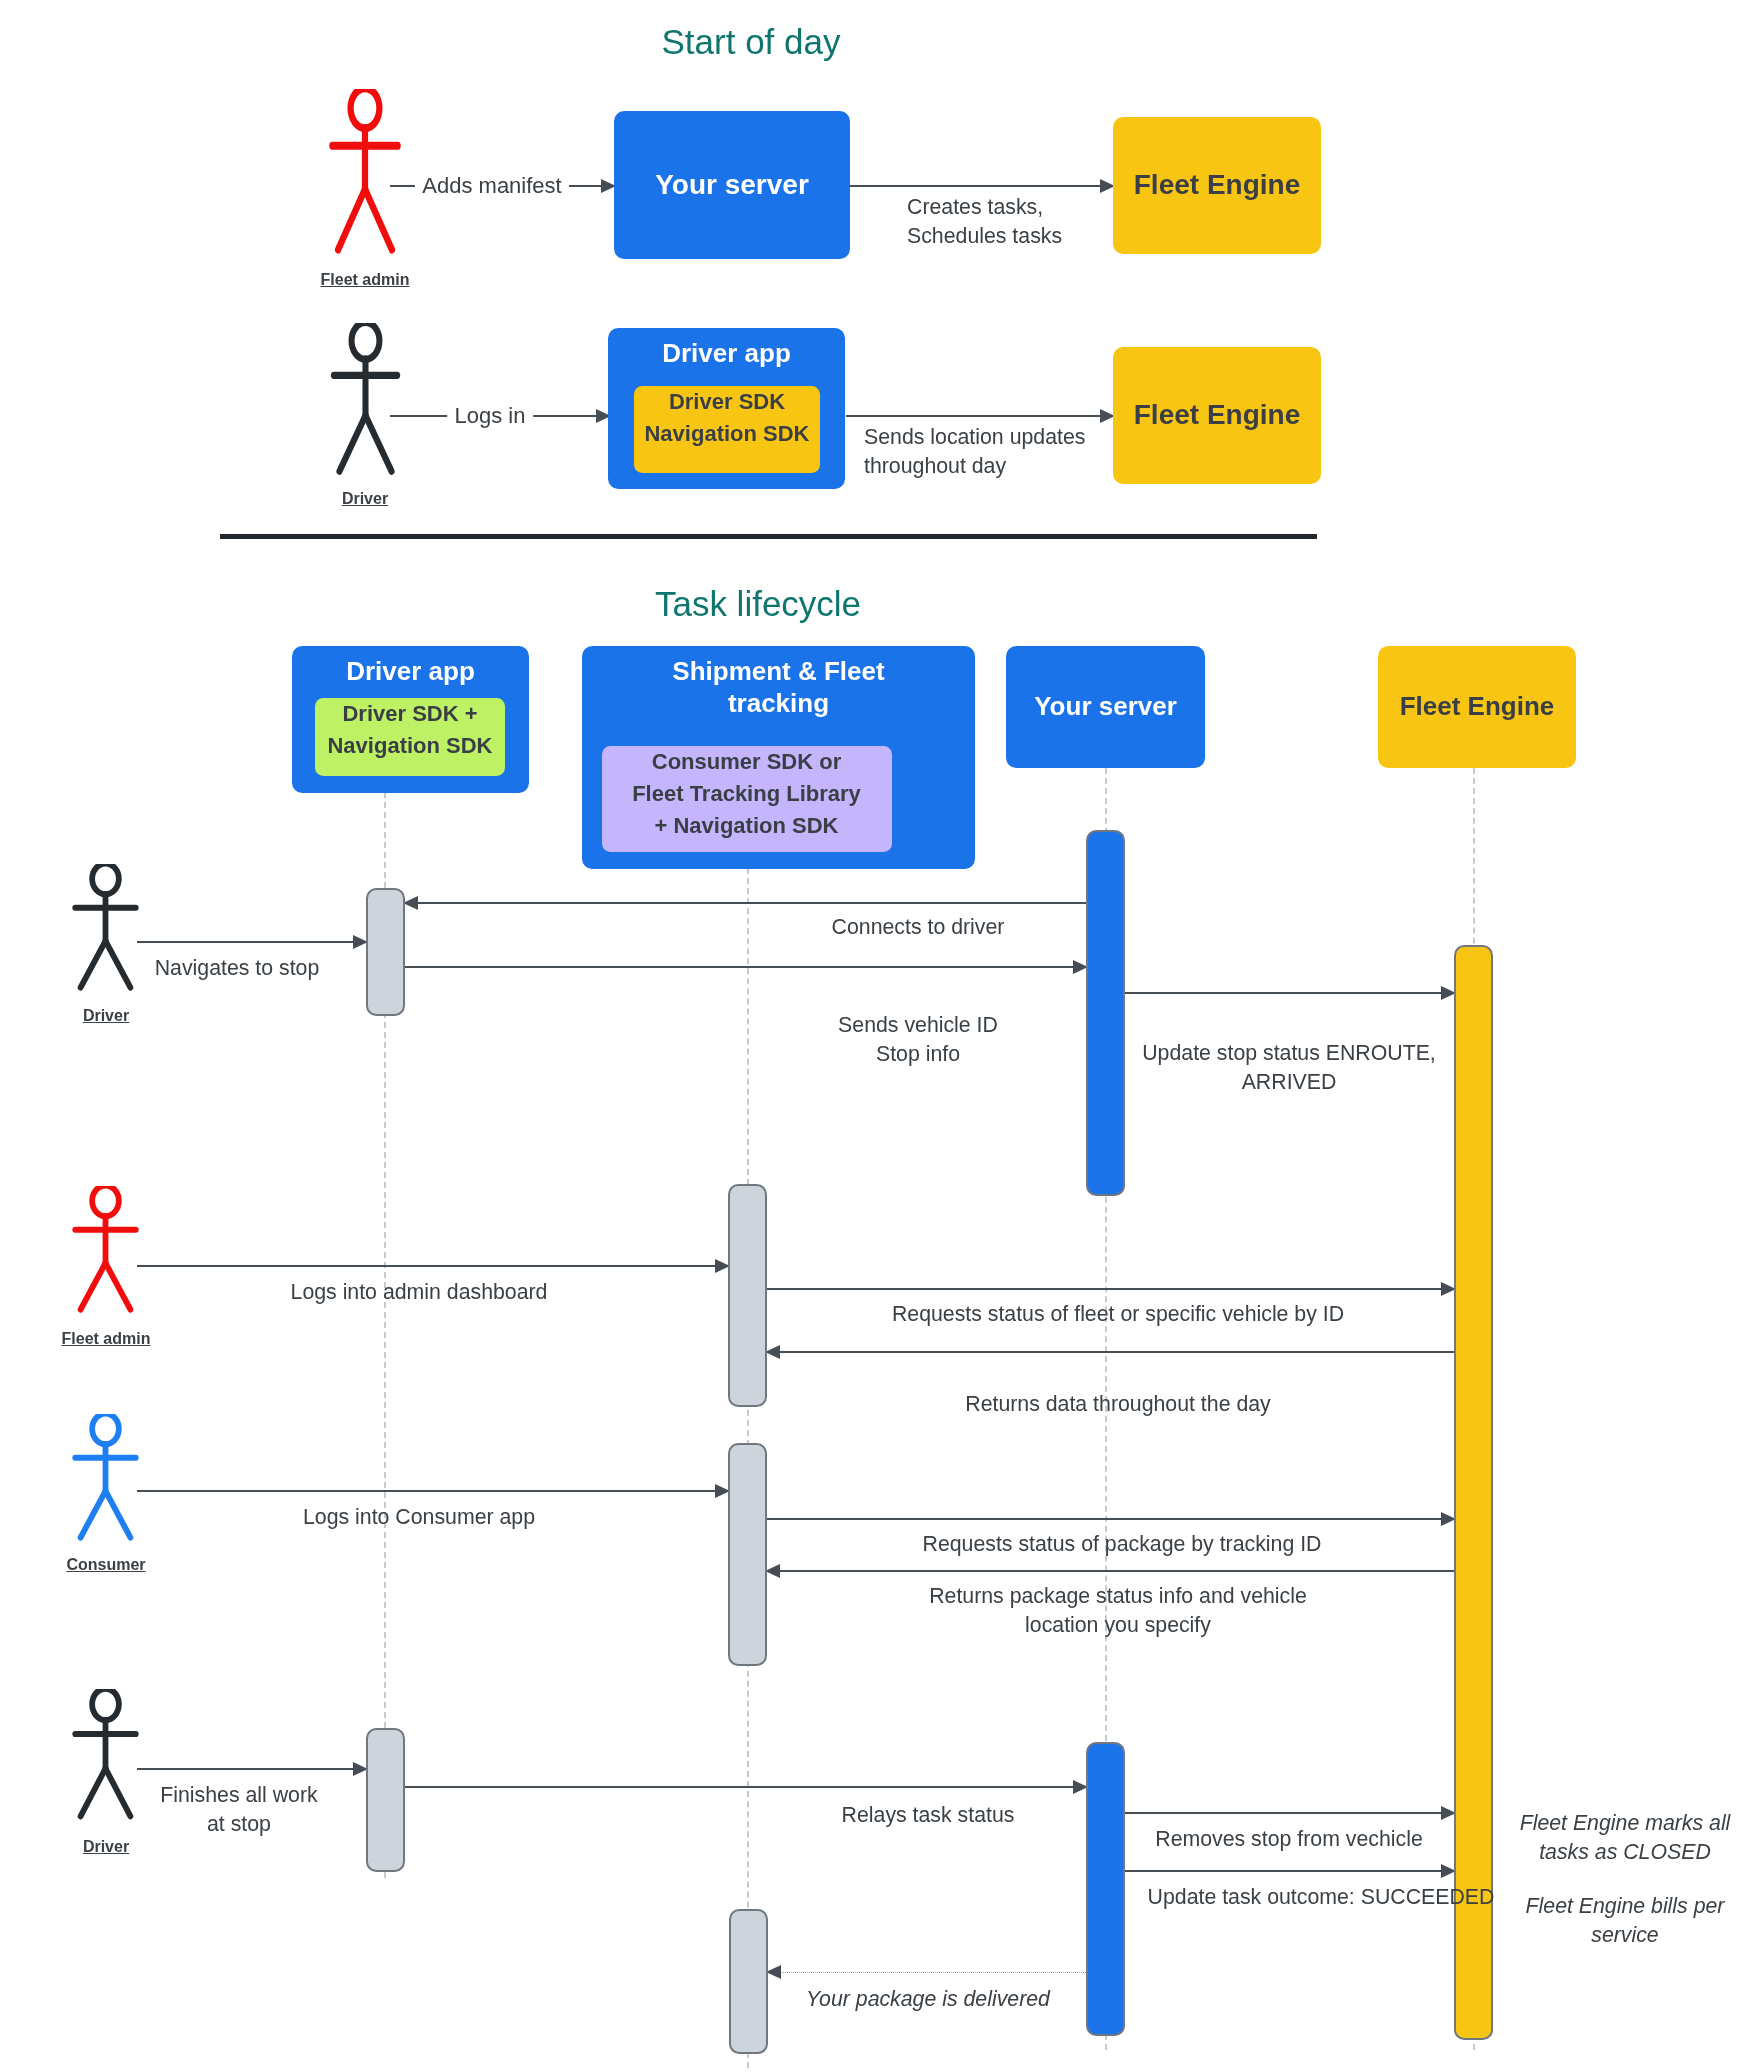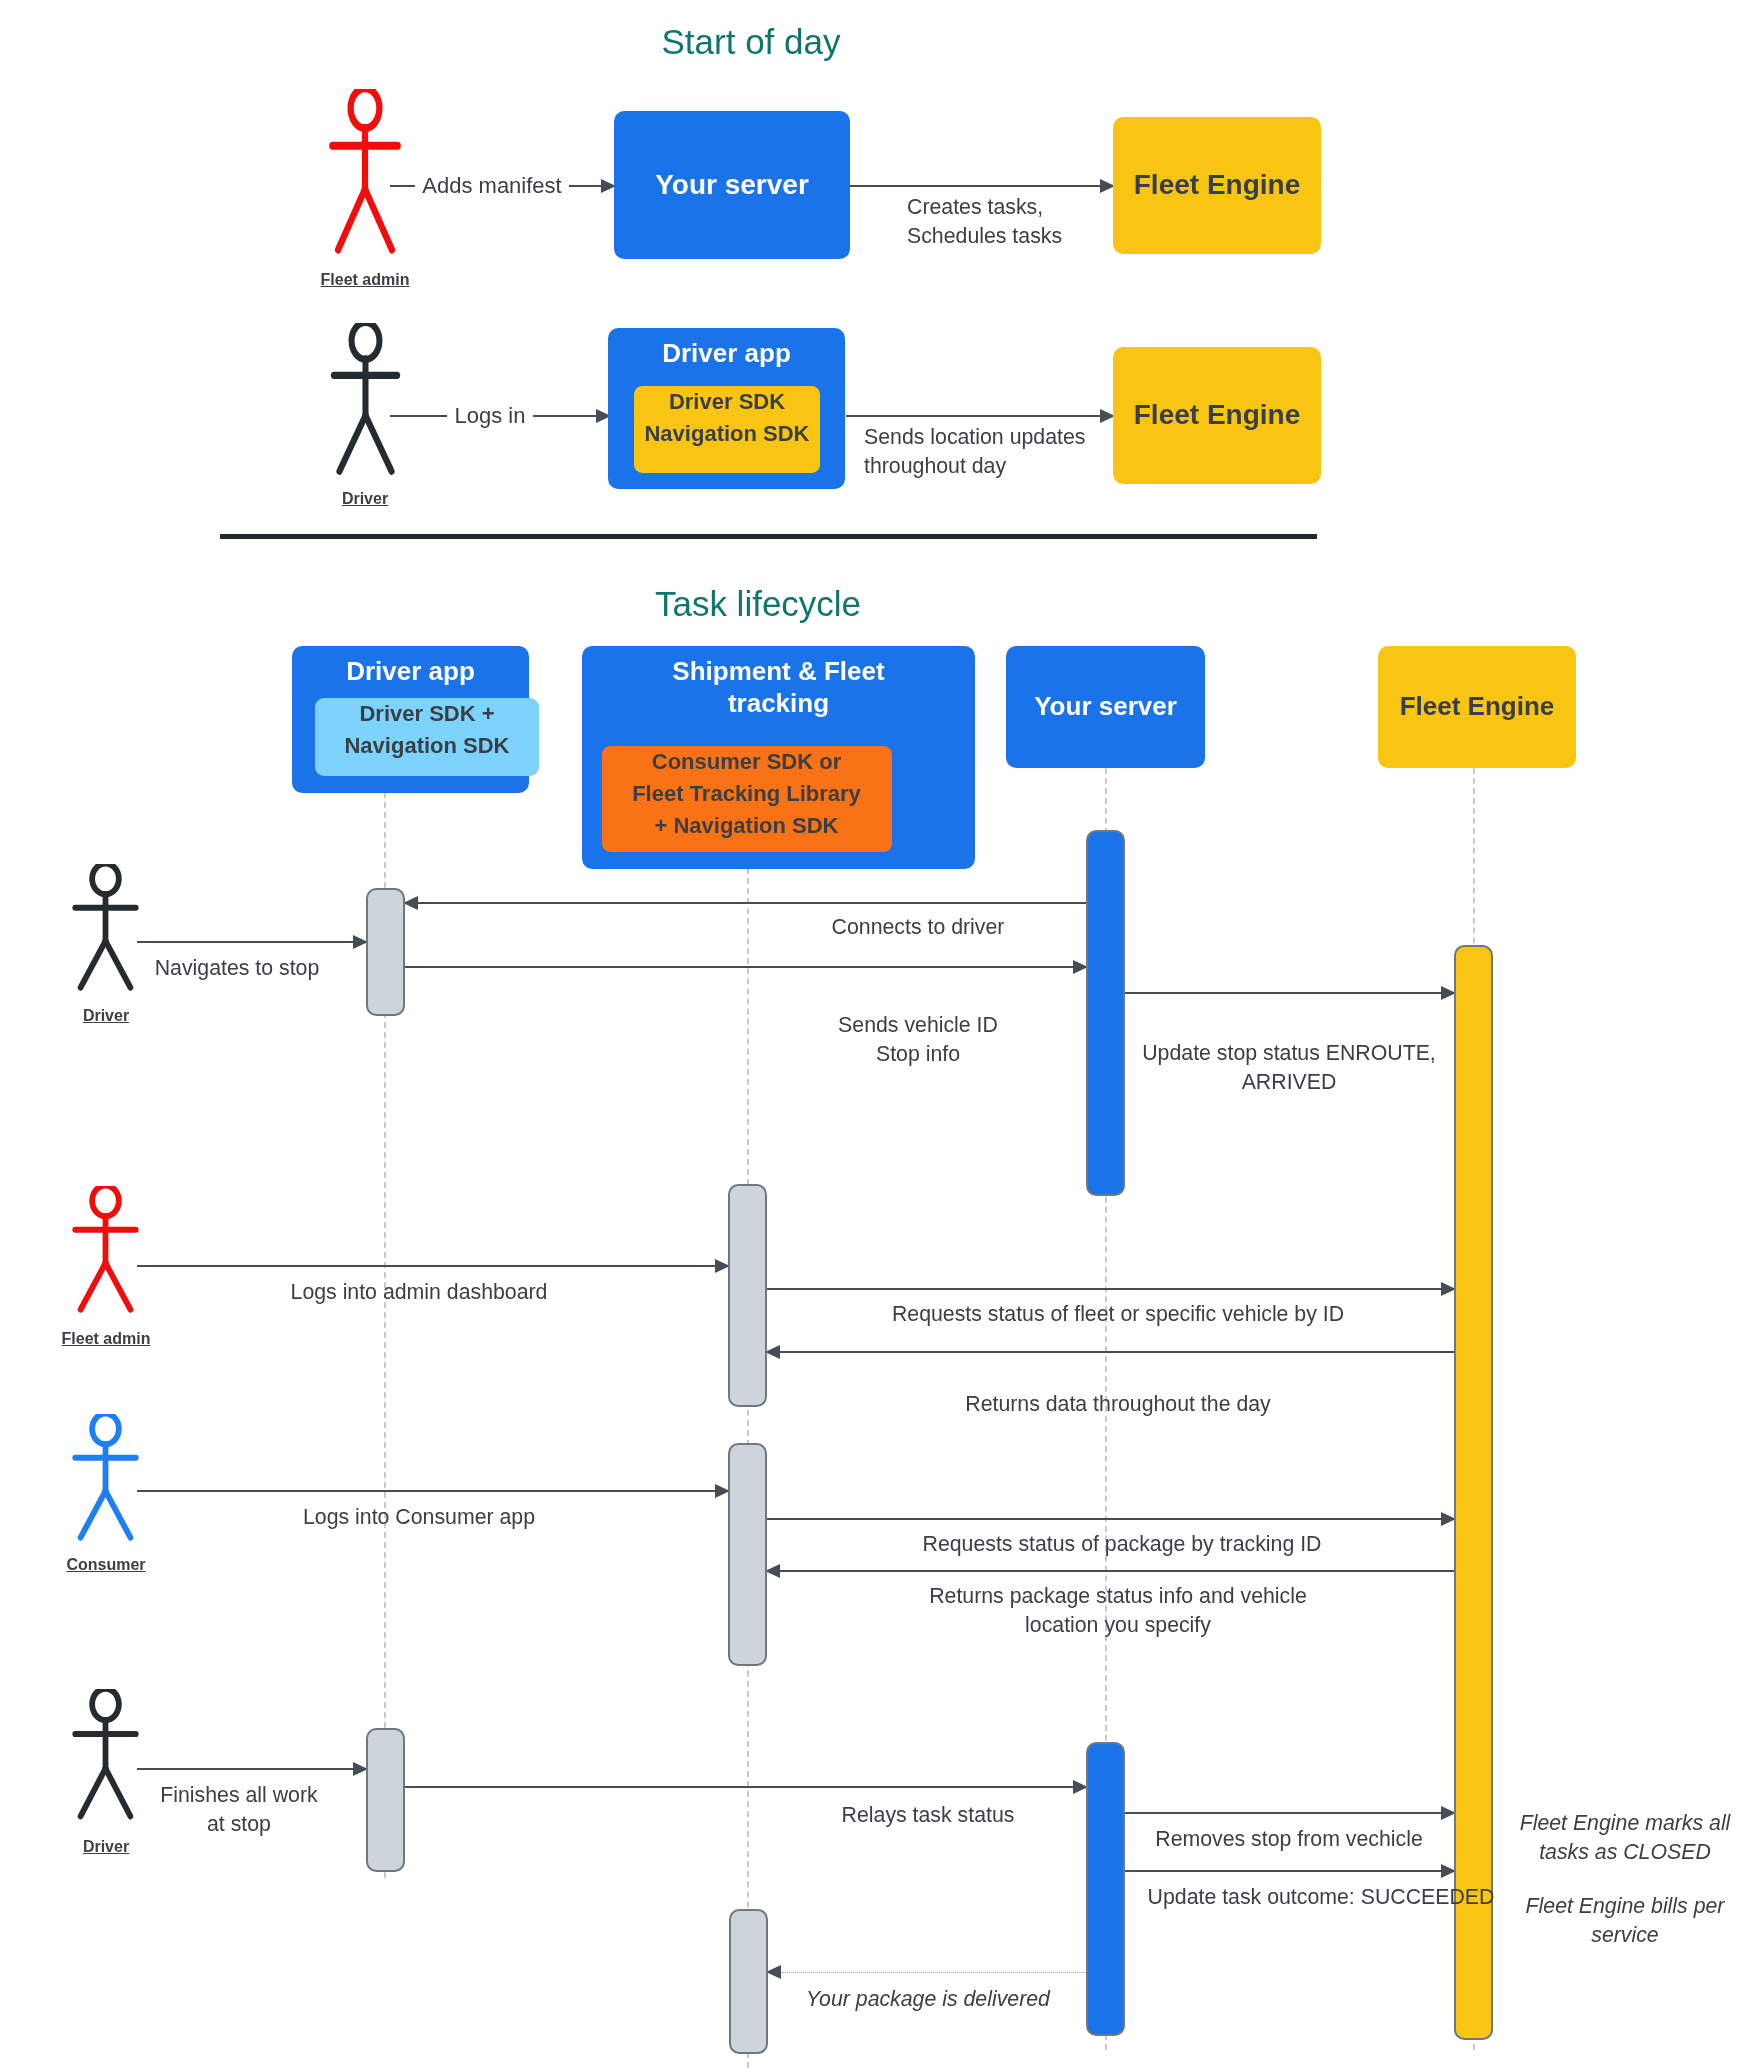--- a/index.html
+++ b/index.html
@@ -159,31 +159,31 @@
       </div>
       <div class="box yellow" style="left: 1113px; top: 347px; width: 208px; height: 137px; background: rgb(249, 197, 19); color: rgb(58, 63, 70); display: flex; align-items: center; justify-content: center;">
         <div class="box-title" style="font-size: 28px;">
           <div>Fleet Engine</div>
         </div>
       </div>
       <div class="box blue" style="left: 292px; top: 646px; width: 237px; height: 147px; background: rgb(26, 115, 232); color: rgb(255, 255, 255);">
         <div class="box-title" style="font-size: 26px; padding-top: 10.2px;">
           <div>Driver app</div>
         </div>
-        <div class="inner-box" style="left: 23px; top: 52px; width: 224px; height: 78px; background: #7dd3fc; color: rgb(58, 63, 70); border-radius: 9px;">
+        <div class="inner-box" style="left: 23px; top: 52px; width: 190px; height: 78px; background: #bef264; color: rgb(58, 63, 70);">
           <div>Driver SDK +</div>
           <div>Navigation SDK</div>
         </div>
       </div>
       <div class="box blue" style="left: 582px; top: 646px; width: 393px; height: 223px; background: rgb(26, 115, 232); color: rgb(255, 255, 255);">
         <div class="box-title" style="font-size: 26px; padding-top: 10.2px;">
           <div>Shipment &amp; Fleet</div>
           <div>tracking</div>
         </div>
-        <div class="inner-box" style="left: 19.5px; top: 100px; width: 290px; height: 106px; background: #f97316; color: rgb(58, 63, 70);">
+        <div class="inner-box" style="left: 19.5px; top: 100px; width: 290px; height: 106px; background: #c4b5fd; color: rgb(58, 63, 70);">
           <div>Consumer SDK or</div>
           <div>Fleet Tracking Library</div>
           <div>+ Navigation SDK</div>
         </div>
       </div>
       <div class="box blue" style="left: 1006px; top: 646px; width: 199px; height: 122px; background: rgb(26, 115, 232); color: rgb(255, 255, 255); display: flex; align-items: center; justify-content: center;">
         <div class="box-title" style="font-size: 26px;">
           <div>Your server</div>
         </div>
       </div>

